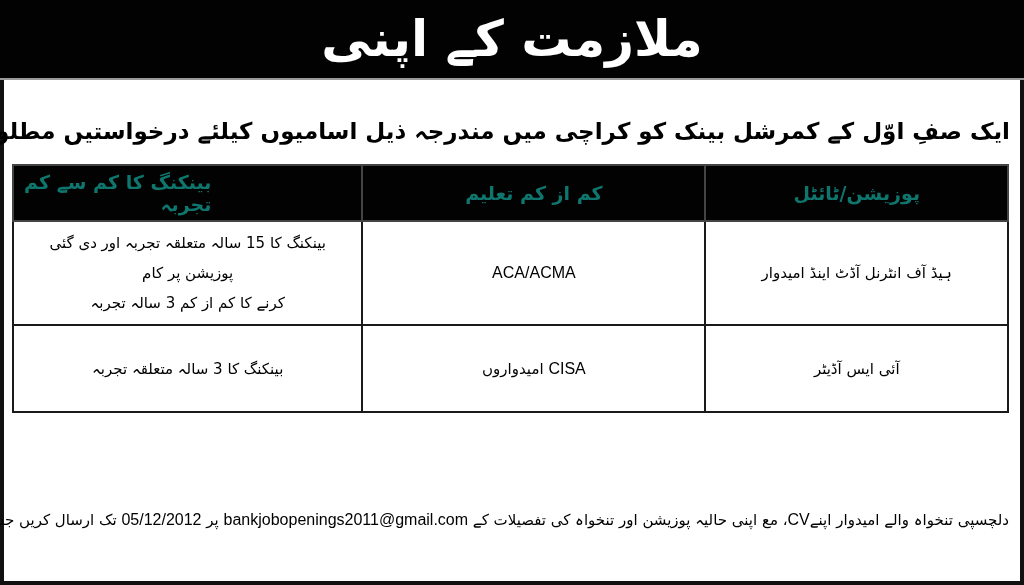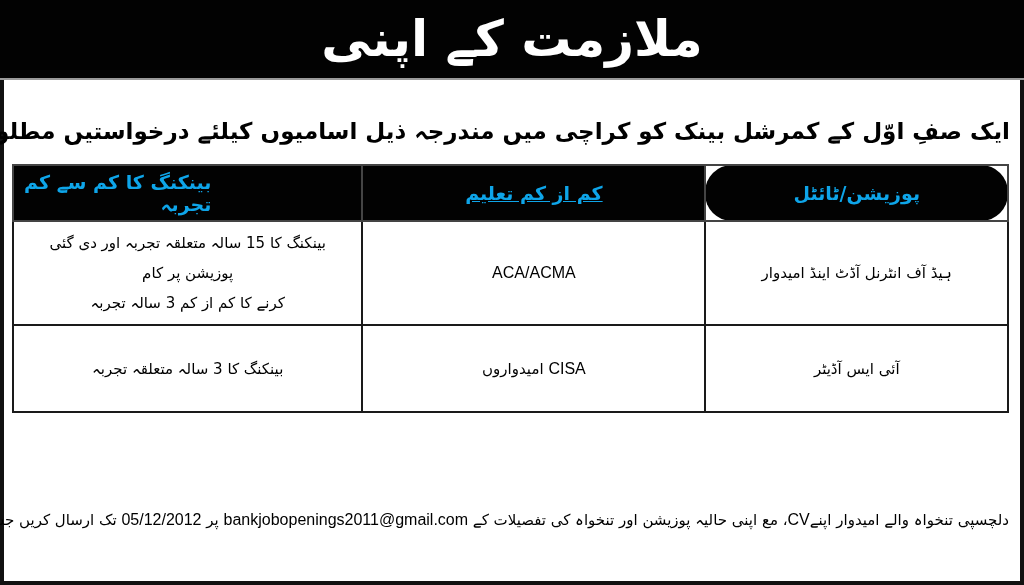--- a/index.html
+++ b/index.html
@@ -24,30 +24,30 @@
       line-height: 46px; white-space: nowrap;
     }
     table.jobs {
       position: absolute; left: 12px; top: 164px; width: 997px;
       border-collapse: collapse; direction: rtl; table-layout: fixed;
     }
     table.jobs th, table.jobs td {
       border: 2px solid #1a1a1a; text-align: center; vertical-align: middle;
     }
     table.jobs th {
-      background: #020202; color: #0ea5e9; height: 56px;
+      background: #020202; color: #0f766e; height: 56px;
       font-size: 19px; font-weight: bold; border-color: #444;
     }
     table.jobs th.col-exp { text-align: right; padding-right: 150px; }
     table.jobs td { font-size: 15px; line-height: 30px; padding: 6px 14px; }
     table.jobs td.latin { direction: ltr; font-family: "Liberation Sans", sans-serif; font-size: 16px; }
     tr.r1 td, tr.r2 td { height: 99px; }
     tr.r3 td { height: 87px; }
-    .c-title { width: 291px; border-radius: 27px; }
-    .c-edu { width: 330px; text-decoration: underline; }
+    .c-title { width: 291px; }
+    .c-edu { width: 330px; }
     .c-exp { width: 336px; }
     .footer {
       position: absolute; left: 14px; top: 504px; width: 995px;
       direction: rtl; text-align: right; font-size: 15px; line-height: 32px;
     }
     .footer .line { white-space: nowrap; display: block; }
     .ltr { direction: ltr; unicode-bidi: embed; font-family: "Liberation Sans", sans-serif; font-size: 16px; }
   </style>
 </head>
 <body>

